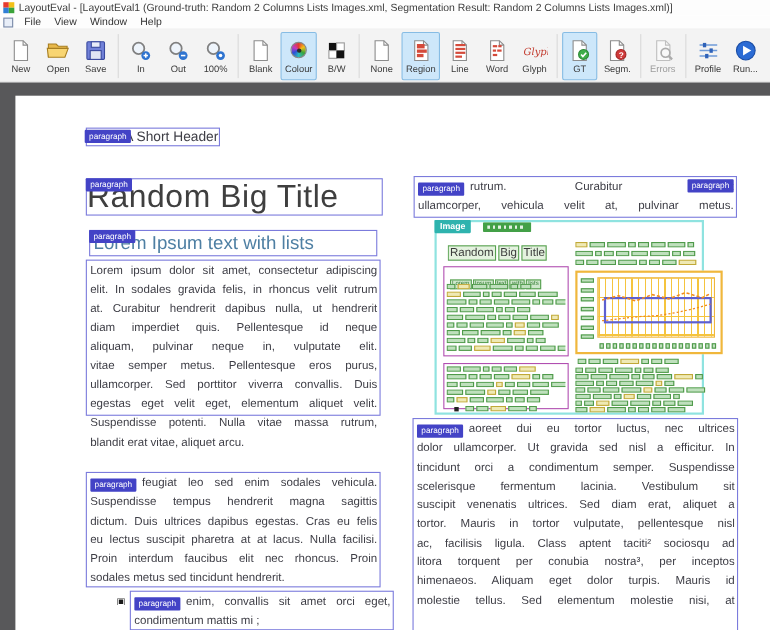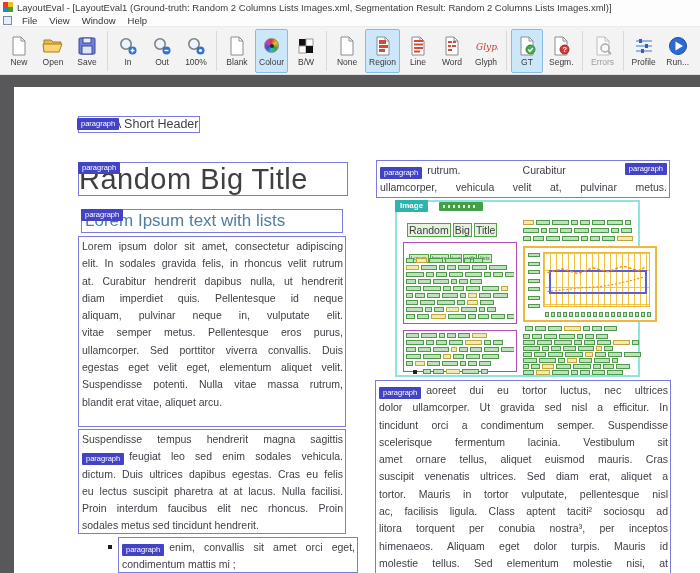--- a/index.html
+++ b/index.html
@@ -313,39 +313,39 @@
     <div class="region" style="left:64px;top:75px;width:270px;height:34px">
       <span class="chip ov" style="left:-1px;top:-1px">paragraph</span>
       <div class="big-title">Random Big Title</div>
     </div>
 
     <div class="region" style="left:67px;top:122px;width:262px;height:24px">
       <span class="chip ov" style="left:-1px;top:-1px">paragraph</span>
       <div class="section-heading">Lorem Ipsum text with lists</div>
     </div>
 
-    <div class="region" style="left:64px;top:149px;width:268px;height:191px">
+    <div class="region" style="left:64px;top:149px;width:268px;height:142px">
         <div class="lines">
           <div class="line">Lorem ipsum dolor sit amet, consectetur adipiscing</div>
           <div class="line">elit. In sodales gravida felis, in rhoncus velit rutrum</div>
           <div class="line">at. Curabitur hendrerit dapibus nulla, ut hendrerit</div>
           <div class="line">diam imperdiet quis. Pellentesque id neque</div>
           <div class="line">aliquam, pulvinar neque in, vulputate elit.</div>
           <div class="line">vitae semper metus. Pellentesque eros purus,</div>
           <div class="line">ullamcorper. Sed porttitor viverra convallis. Duis</div>
           <div class="line">egestas eget velit eget, elementum aliquet velit.</div>
           <div class="line">Suspendisse potenti. Nulla vitae massa rutrum,</div>
           <div class="line lend">blandit erat vitae, aliquet arcu.</div>
         </div>
       </div>
 
     <div class="region" style="left:64px;top:342px;width:268px;height:105px">
         <div class="lines">
+          <div class="line"><span class="chip inl">paragraph</span>feugiat leo sed enim sodales vehicula.</div>
           <div class="line">Suspendisse tempus hendrerit magna sagittis</div>
-          <div class="line"><span class="chip inl">paragraph</span>feugiat leo sed enim sodales vehicula.</div>
           <div class="line">dictum. Duis ultrices dapibus egestas. Cras eu felis</div>
           <div class="line">eu lectus suscipit pharetra at at lacus. Nulla facilisi.</div>
           <div class="line">Proin interdum faucibus elit nec rhoncus. Proin</div>
           <div class="line lend">sodales metus sed tincidunt hendrerit.</div>
         </div>
       </div>
 
     <div class="bullet-square" style="left:93px;top:457px"></div>
     <div class="region" style="left:104px;top:450px;width:240px;height:36px">
         <div class="lines">
@@ -643,21 +643,20 @@
           </div>
         </div>
     </div>
 
     <div class="region" style="left:361px;top:293px;width:296px;height:210px">
         <div class="lines">
           <div class="line"><span class="chip inl">paragraph</span>aoreet dui eu tortor luctus, nec ultrices</div>
           <div class="line">dolor ullamcorper. Ut gravida sed nisl a efficitur. In</div>
           <div class="line">tincidunt orci a condimentum semper. Suspendisse</div>
           <div class="line">scelerisque fermentum lacinia. Vestibulum sit</div>
-          <div class="line">amet ornare tellus, aliquet euismod mauris. Cras</div>
           <div class="line">suscipit venenatis ultrices. Sed diam erat, aliquet a</div>
           <div class="line">tortor. Mauris in tortor vulputate, pellentesque nisl</div>
           <div class="line">ac, facilisis ligula. Class aptent taciti² sociosqu ad</div>
           <div class="line">litora torquent per conubia nostra³, per inceptos</div>
           <div class="line">himenaeos. Aliquam eget dolor turpis. Mauris id</div>
           <div class="line">molestie tellus. Sed elementum molestie nisi, at</div>
         </div>
       </div>
 
   </div>

